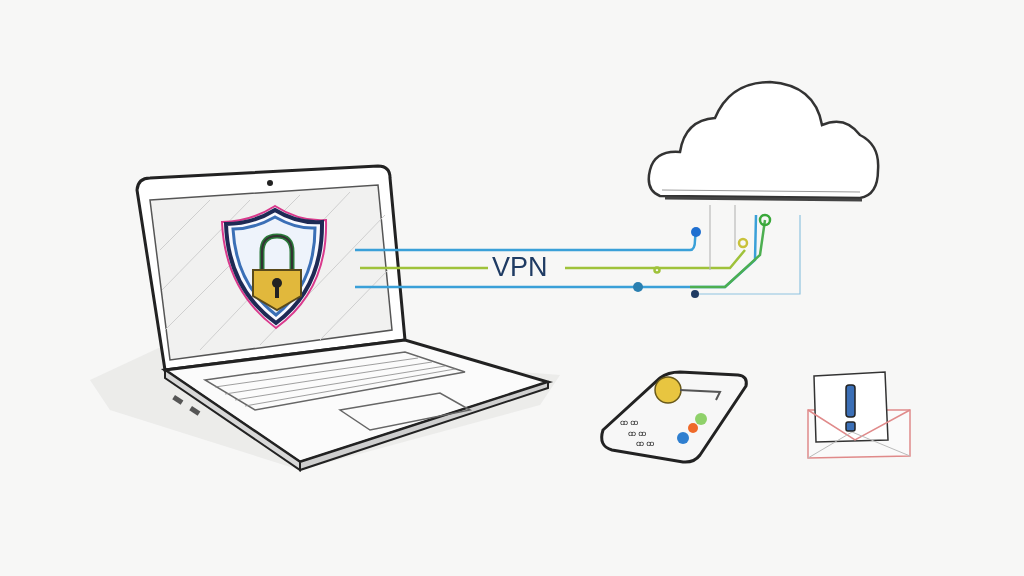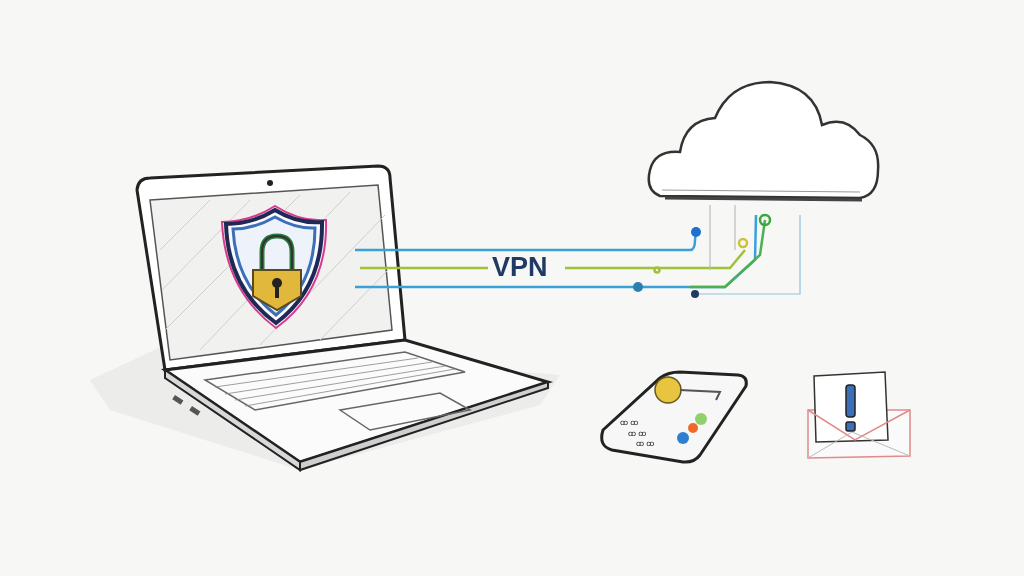--- a/index.html
+++ b/index.html
@@ -1,18 +1,18 @@
 <!DOCTYPE html>
 <html><head>
 <meta charset="utf-8">
 <style>
   html,body{margin:0;padding:0;}
   body{width:1024px;height:576px;background:#f7f7f6;position:relative;overflow:hidden;font-family:"Liberation Sans",sans-serif;}
   svg{position:absolute;left:0;top:0;}
-  .vpn{position:absolute;left:492px;top:252px;font-size:27px;font-weight:bold;color:#1f3b63;letter-spacing:0px;font-family:"Liberation Sans",sans-serif;}
+  .vpn{position:absolute;left:492px;top:252px;font-size:27px;font-weight:normal;color:#1f3b63;letter-spacing:0px;font-family:"Liberation Sans",sans-serif;}
 </style>
 </head>
 <body>
 
 <svg width="1024" height="576" viewBox="0 0 1024 576">
 
   <g>
     <path d="M90 380 L165 345 L560 375 L540 405 L300 470 L110 410 Z" fill="#e4e4e2" opacity="0.6"></path>
 
     <path d="M137 190 Q138 178 150 178 L378 166 Q390 166 390 178 L405 340 L165 370 Z" fill="#ffffff" stroke="#222" stroke-width="3"></path>

